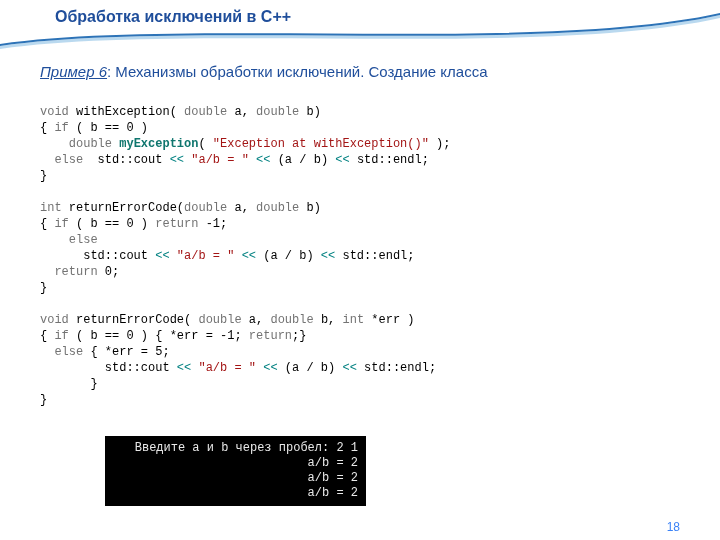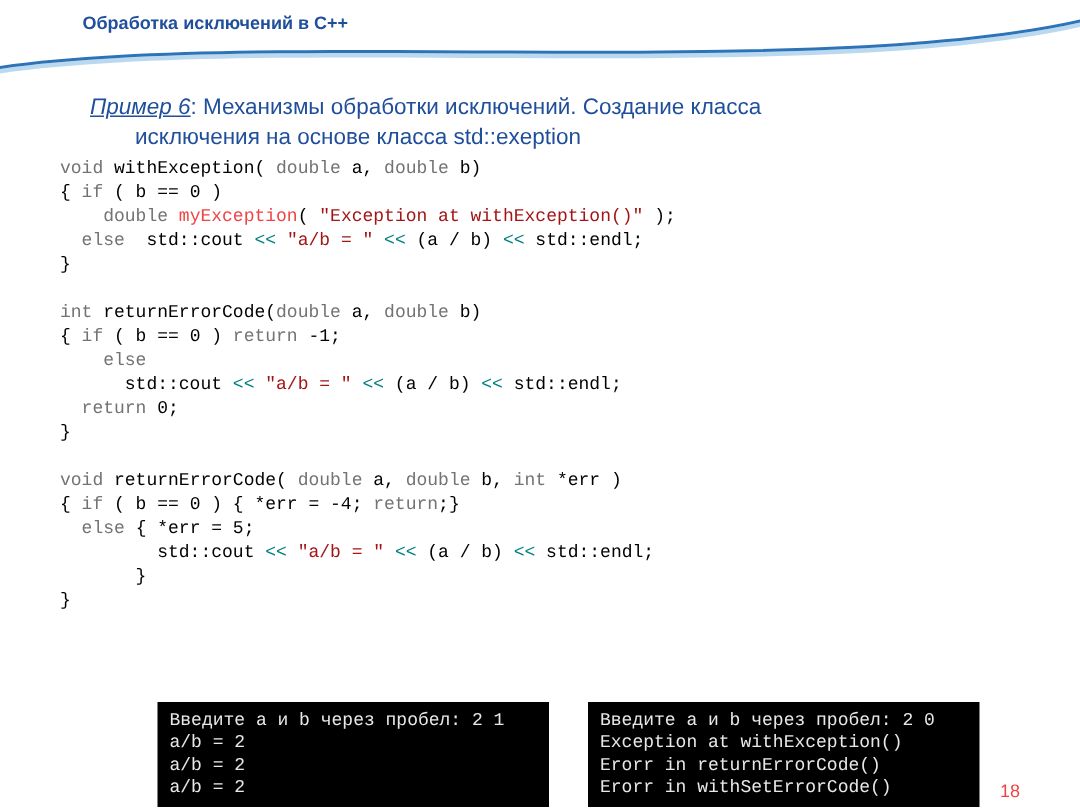--- a/index.html
+++ b/index.html
@@ -18,115 +18,110 @@
     height: 50px;
     pointer-events: none;
   }
   .header-swoosh svg { width: 100%; height: 100%; }
   .slide-title {
     position: absolute;
     top: 8px;
     left: 55px;
     color: #1f4e9b;
     font-weight: bold;
-    font-size: 12px;
+    font-size: 16px;
   }
   .subtitle {
     position: absolute;
     top: 62px;
     left: 40px;
     right: 40px;
     color: #1f4e9b;
     font-size: 15px;
     line-height: 1.3;
-    margin-left: 20px;
   }
   .subtitle .ex-label { text-decoration: underline; font-style: italic; }
   .subtitle .indent { display: block; padding-left: 30px; }
   .code-block {
     position: absolute;
     top: 104px;
     left: 40px;
     right: 40px;
     font-family: Consolas, "Courier New", monospace;
     font-size: 12px;
     line-height: 16px;
     white-space: pre;
     color: #000;
   }
   .kw  { color: #737373; }
-  .cls { color: #ef4444; }
+  .cls { color: #0f766e; font-weight: bold; }
   .str { color: #a31515; }
   .op  { color: #008080; }
   .consoles {
     position: absolute;
     left: 105px;
-    top: 468px;
+    top: 436px;
     display: flex;
-    gap: 26px;
+    gap: 8px;
+    text-align: right;
   }
   .console {
     background: #000;
     color: #e8e8e8;
     font-family: Consolas, "Courier New", monospace;
     font-size: 12px;
     line-height: 15px;
     padding: 5px 8px;
     white-space: pre;
     min-width: 245px;
   }
   .page-num {
     position: absolute;
     right: 40px;
     bottom: 6px;
     font-size: 12px;
-    color: #ef4444;
+    color: #3b82f6;
   }
 </style>
 </head>
 <body>
 
 <div class="header-swoosh">
   <svg viewBox="0 0 720 50" preserveAspectRatio="none">
     <path d="M0,46 C180,20 540,55 720,15 L720,18 C540,58 180,23 0,49 Z" fill="#9cc9e8" opacity="0.7"></path>
     <path d="M0,44 C180,18 540,53 720,13 L720,15 C540,55 180,20 0,46 Z" fill="#2d73b7"></path>
   </svg>
 </div>
 
 <div class="slide-title">Обработка исключений в С++</div>
 
 <div class="subtitle">
   <span class="ex-label">Пример 6</span><span>: Механизмы обработки исключений. Создание класса</span>
-  <span class="indent">исключения на основе класса std::exeption</span>
 </div>
 
 <div class="code-block"><span class="kw">void</span><span> withException( </span><span class="kw">double</span><span> a, </span><span class="kw">double</span><span> b)</span>
 <span>{ </span><span class="kw">if</span><span> ( b == 0 )</span>
 <span>    </span><span class="kw">double</span><span> </span><span class="cls">myException</span><span>( </span><span class="str">"Exception at withException()"</span><span> );</span>
 <span>  </span><span class="kw">else</span><span>  std::cout </span><span class="op">&lt;&lt;</span><span> </span><span class="str">"a/b = "</span><span> </span><span class="op">&lt;&lt;</span><span> (a / b) </span><span class="op">&lt;&lt;</span><span> std::endl;</span>
 <span>}</span>
 
 <span class="kw">int</span><span> returnErrorCode(</span><span class="kw">double</span><span> a, </span><span class="kw">double</span><span> b)</span>
 <span>{ </span><span class="kw">if</span><span> ( b == 0 ) </span><span class="kw">return</span><span> -1;</span>
 <span>    </span><span class="kw">else</span>
 <span>      std::cout </span><span class="op">&lt;&lt;</span><span> </span><span class="str">"a/b = "</span><span> </span><span class="op">&lt;&lt;</span><span> (a / b) </span><span class="op">&lt;&lt;</span><span> std::endl;</span>
 <span>  </span><span class="kw">return</span><span> 0;</span>
 <span>}</span>
 
 <span class="kw">void</span><span> returnErrorCode( </span><span class="kw">double</span><span> a, </span><span class="kw">double</span><span> b, </span><span class="kw">int</span><span> *err )</span>
-<span>{ </span><span class="kw">if</span><span> ( b == 0 ) { *err = -4; </span><span class="kw">return</span><span>;}</span>
+<span>{ </span><span class="kw">if</span><span> ( b == 0 ) { *err = -1; </span><span class="kw">return</span><span>;}</span>
 <span>  </span><span class="kw">else</span><span> { *err = 5;</span>
 <span>         std::cout </span><span class="op">&lt;&lt;</span><span> </span><span class="str">"a/b = "</span><span> </span><span class="op">&lt;&lt;</span><span> (a / b) </span><span class="op">&lt;&lt;</span><span> std::endl;</span>
 <span>       }</span>
 <span>}</span></div>
 
 <div class="consoles">
   <div class="console"><span>Введите a и b через пробел: 2 1</span>
 <span>a/b = 2</span>
 <span>a/b = 2</span>
 <span>a/b = 2</span></div>
-  <div class="console"><span>Введите a и b через пробел: 2 0</span>
-<span>Exception at withException()</span>
-<span>Erorr in returnErrorCode()</span>
-<span>Erorr in withSetErrorCode()</span></div>
 </div>
 
 <div class="page-num">18</div>
 
 </body></html>

